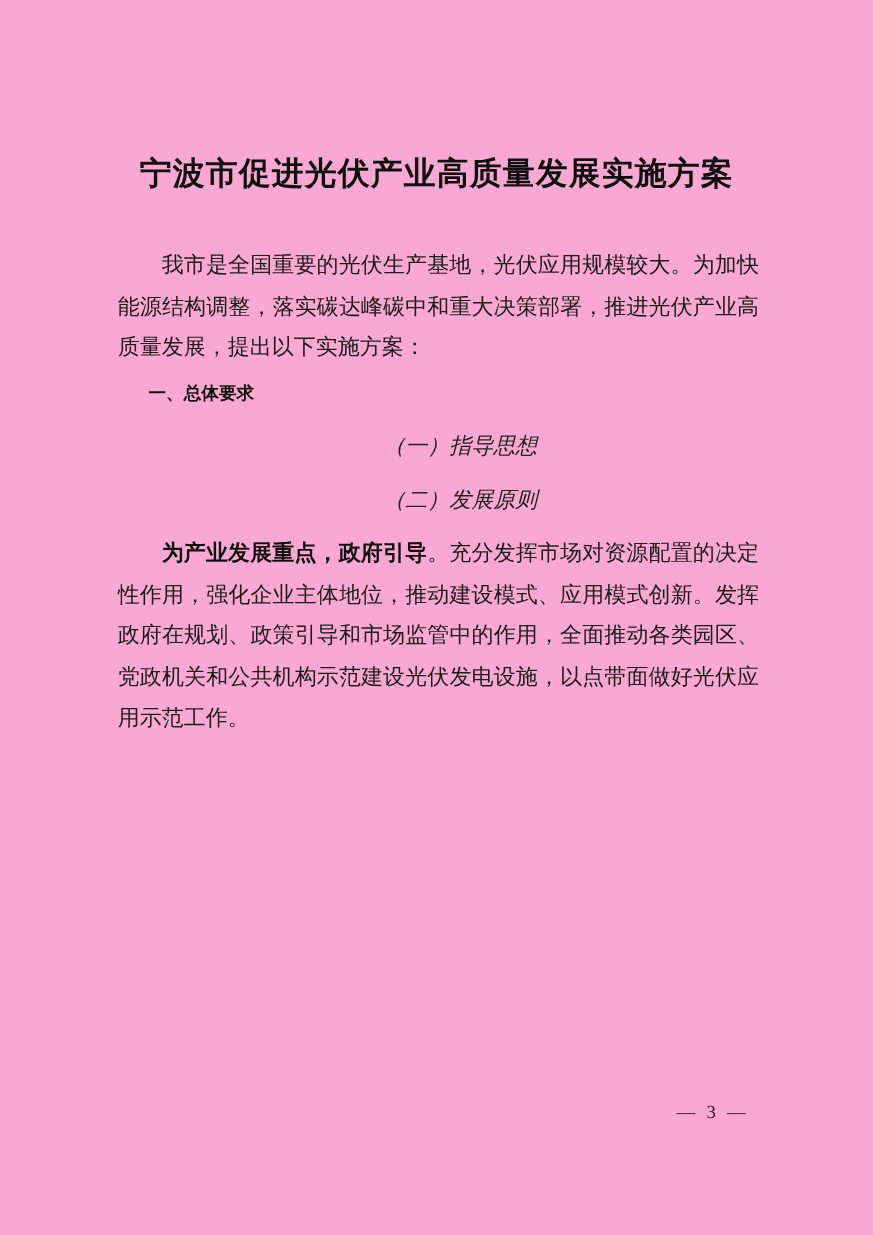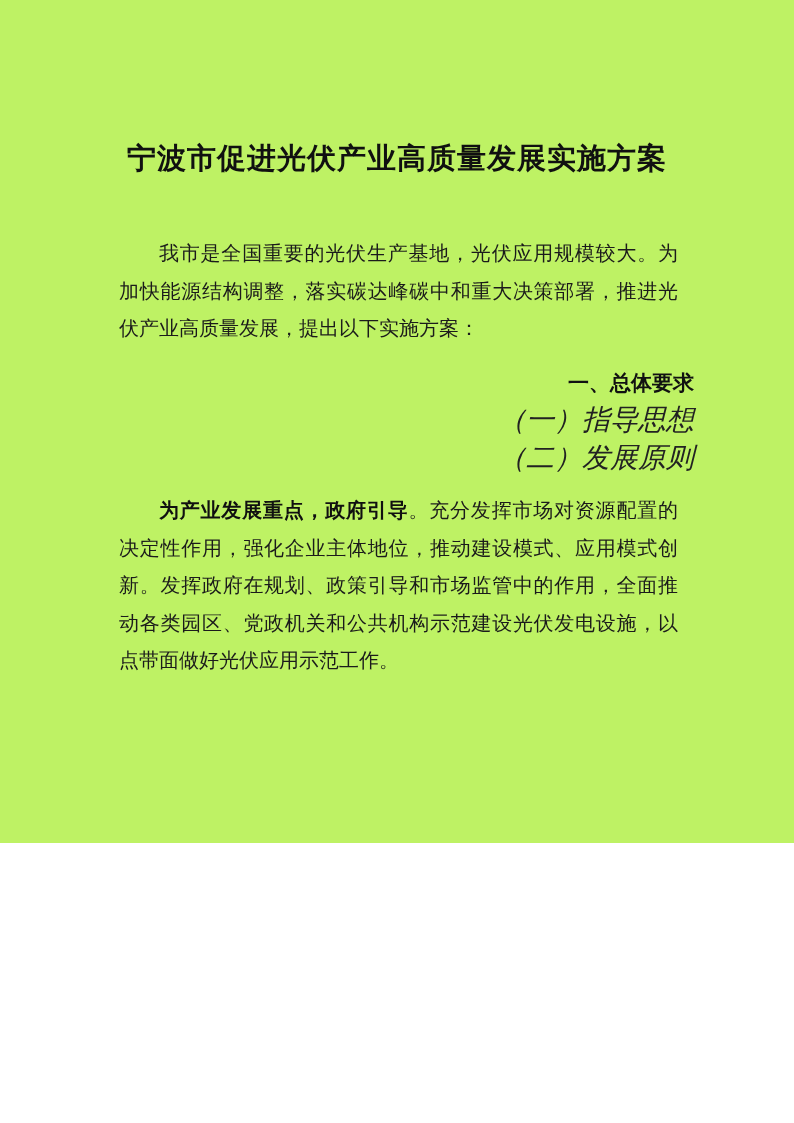--- a/index.html
+++ b/index.html
@@ -3,22 +3,22 @@
 <meta charset="utf-8">
 <style>
   html, body {
     margin: 0;
     padding: 0;
     background: #ffffff;
   }
   .page {
     position: relative;
     width: 794px;
-    height: 843px;
-    background: #bef264;
+    height: 1123px;
+    background: #f9a8d4;
     font-family: "Liberation Serif", serif;
     color: #1b1b1b;
     overflow: hidden;
   }
   .doc-title {
     position: absolute;
     top: 137px;
     left: 0;
     width: 100%;
     margin: 0;
@@ -34,42 +34,42 @@
     position: absolute;
     top: 219px;
     left: 103px;
     width: 591px;
     font-size: 20px;
     line-height: 37.5px;
     text-align: justify;
     text-justify: inter-ideograph;
   }
   .body-para {
-    margin: 16px;
+    margin: 4px;
     text-indent: 2em;
   }
   .sec-heading {
     margin: 0;
     text-indent: 2em;
-    font-size: 21px;
+    font-size: 16px;
     font-weight: 700;
     line-height: 37.5px;
     font-family: "Liberation Sans", sans-serif;
     color: #111111;
-    text-align: right;
+    text-align: left;
   }
   .sub-heading {
-    margin: 0;
+    margin: 11px;
     text-indent: 2em;
-    font-size: 28px;
+    font-size: 20px;
     font-weight: 400;
     font-style: italic;
     line-height: 37.5px;
     color: #222222;
-    text-align: right;
+    text-align: center;
   }
   .bold-lead {
     font-weight: 700;
     font-style: normal;
     font-family: "Liberation Sans", sans-serif;
     color: #101010;
   }
   .page-footer {
     position: absolute;
     top: 1001px;

